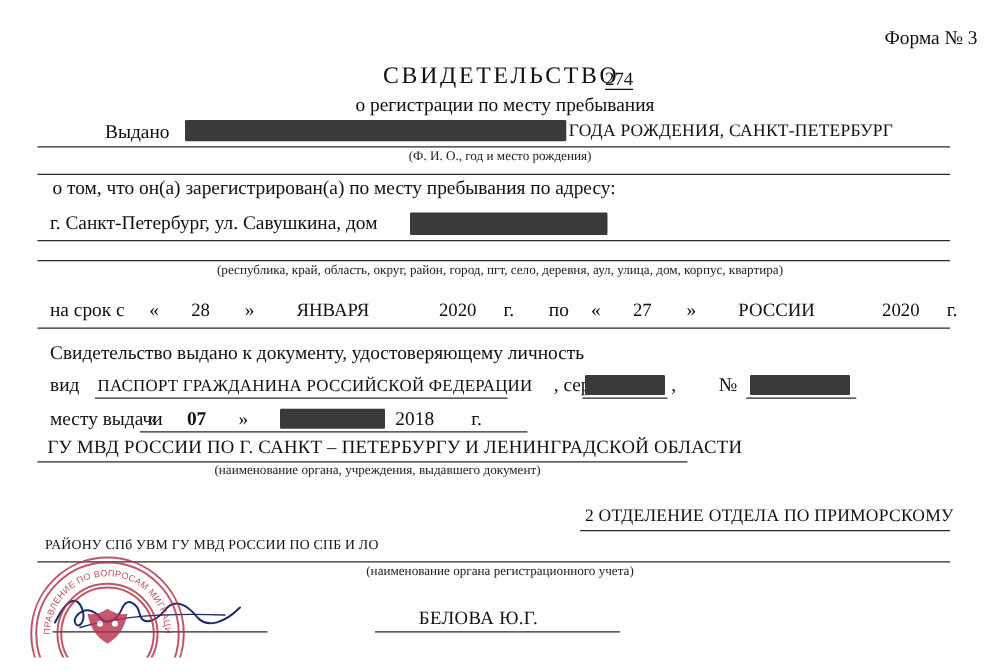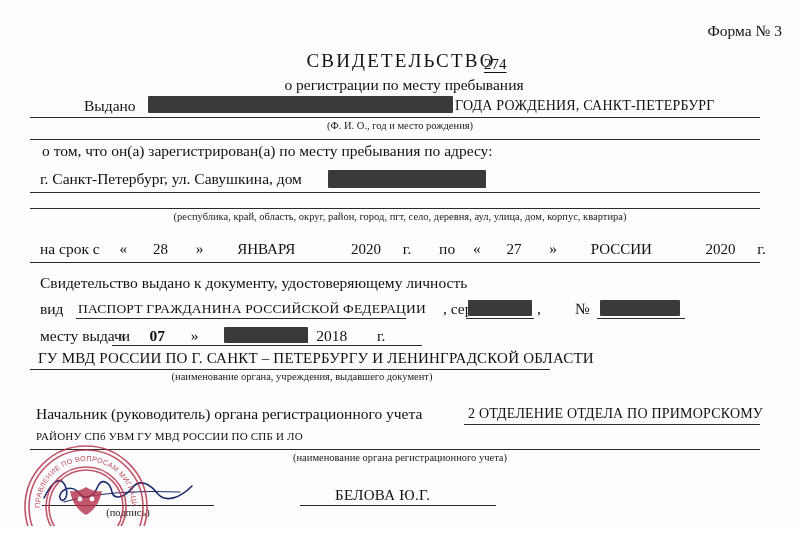--- a/index.html
+++ b/index.html
@@ -341,33 +341,31 @@
     <span style="display:inline-block;width:22px"></span>
     <span>г.</span>
   </div>
   <div class="abs redact" id="issue-month-redact"></div>
   <div class="line" id="line-issue"></div>
 
   <div class="abs" id="authority-text">ГУ  МВД  РОССИИ  ПО  Г. САНКТ – ПЕТЕРБУРГУ  И  ЛЕНИНГРАДСКОЙ ОБЛАСТИ</div>
   <div class="line" id="line-auth"></div>
   <div class="abs caption" id="caption-auth">(наименование органа, учреждения, выдавшего документ)</div>
 
-  <div class="abs" id="chief-label">Начальник (руководитель) органа регистрационного учета</div>
   <div class="abs" id="chief-value1">2 ОТДЕЛЕНИЕ ОТДЕЛА  ПО ПРИМОРСКОМУ</div>
   <div class="line" id="line-chief1"></div>
   <div class="abs" id="chief-value2">РАЙОНУ СПб УВМ  ГУ  МВД  РОССИИ  ПО СПБ  И  ЛО</div>
   <div class="line" id="line-chief2"></div>
   <div class="abs caption" id="caption-organ">(наименование органа регистрационного учета)</div>
 
   <svg class="abs" id="signature" viewBox="0 0 170 36">
     <path d="M4 26 C14 6, 22 4, 26 16 C29 26, 22 32, 20 26 C18 20, 30 10, 40 22 C46 29, 54 24, 58 14 C62 6, 70 10, 72 20 C74 28, 84 26, 92 16 C100 6, 110 12, 118 22 C126 31, 140 26, 152 14" fill="none" stroke="#1b2a6b" stroke-width="1.6" stroke-linecap="round"></path>
     <path d="M24 30 C50 22, 90 18, 140 20" fill="none" stroke="#1b2a6b" stroke-width="1.1" stroke-linecap="round"></path>
   </svg>
   <div class="line" id="line-sign"></div>
-  <div class="abs caption" id="caption-sign">(подпись)</div>
   <div class="abs" id="surname-value">БЕЛОВА Ю.Г.</div>
   <div class="line" id="line-family"></div>
 
   <svg class="abs" id="stamp" viewBox="0 0 128 128">
     <defs>
       <path id="arcTop" d="M 18 64 A 46 46 0 0 1 110 64"></path>
       <path id="arcBottom" d="M 24 64 A 40 40 0 0 0 104 64"></path>
     </defs>
     <g opacity="0.82" fill="none" stroke="#b4304a" stroke-width="1.6">
       <circle cx="64" cy="64" r="61"></circle>

